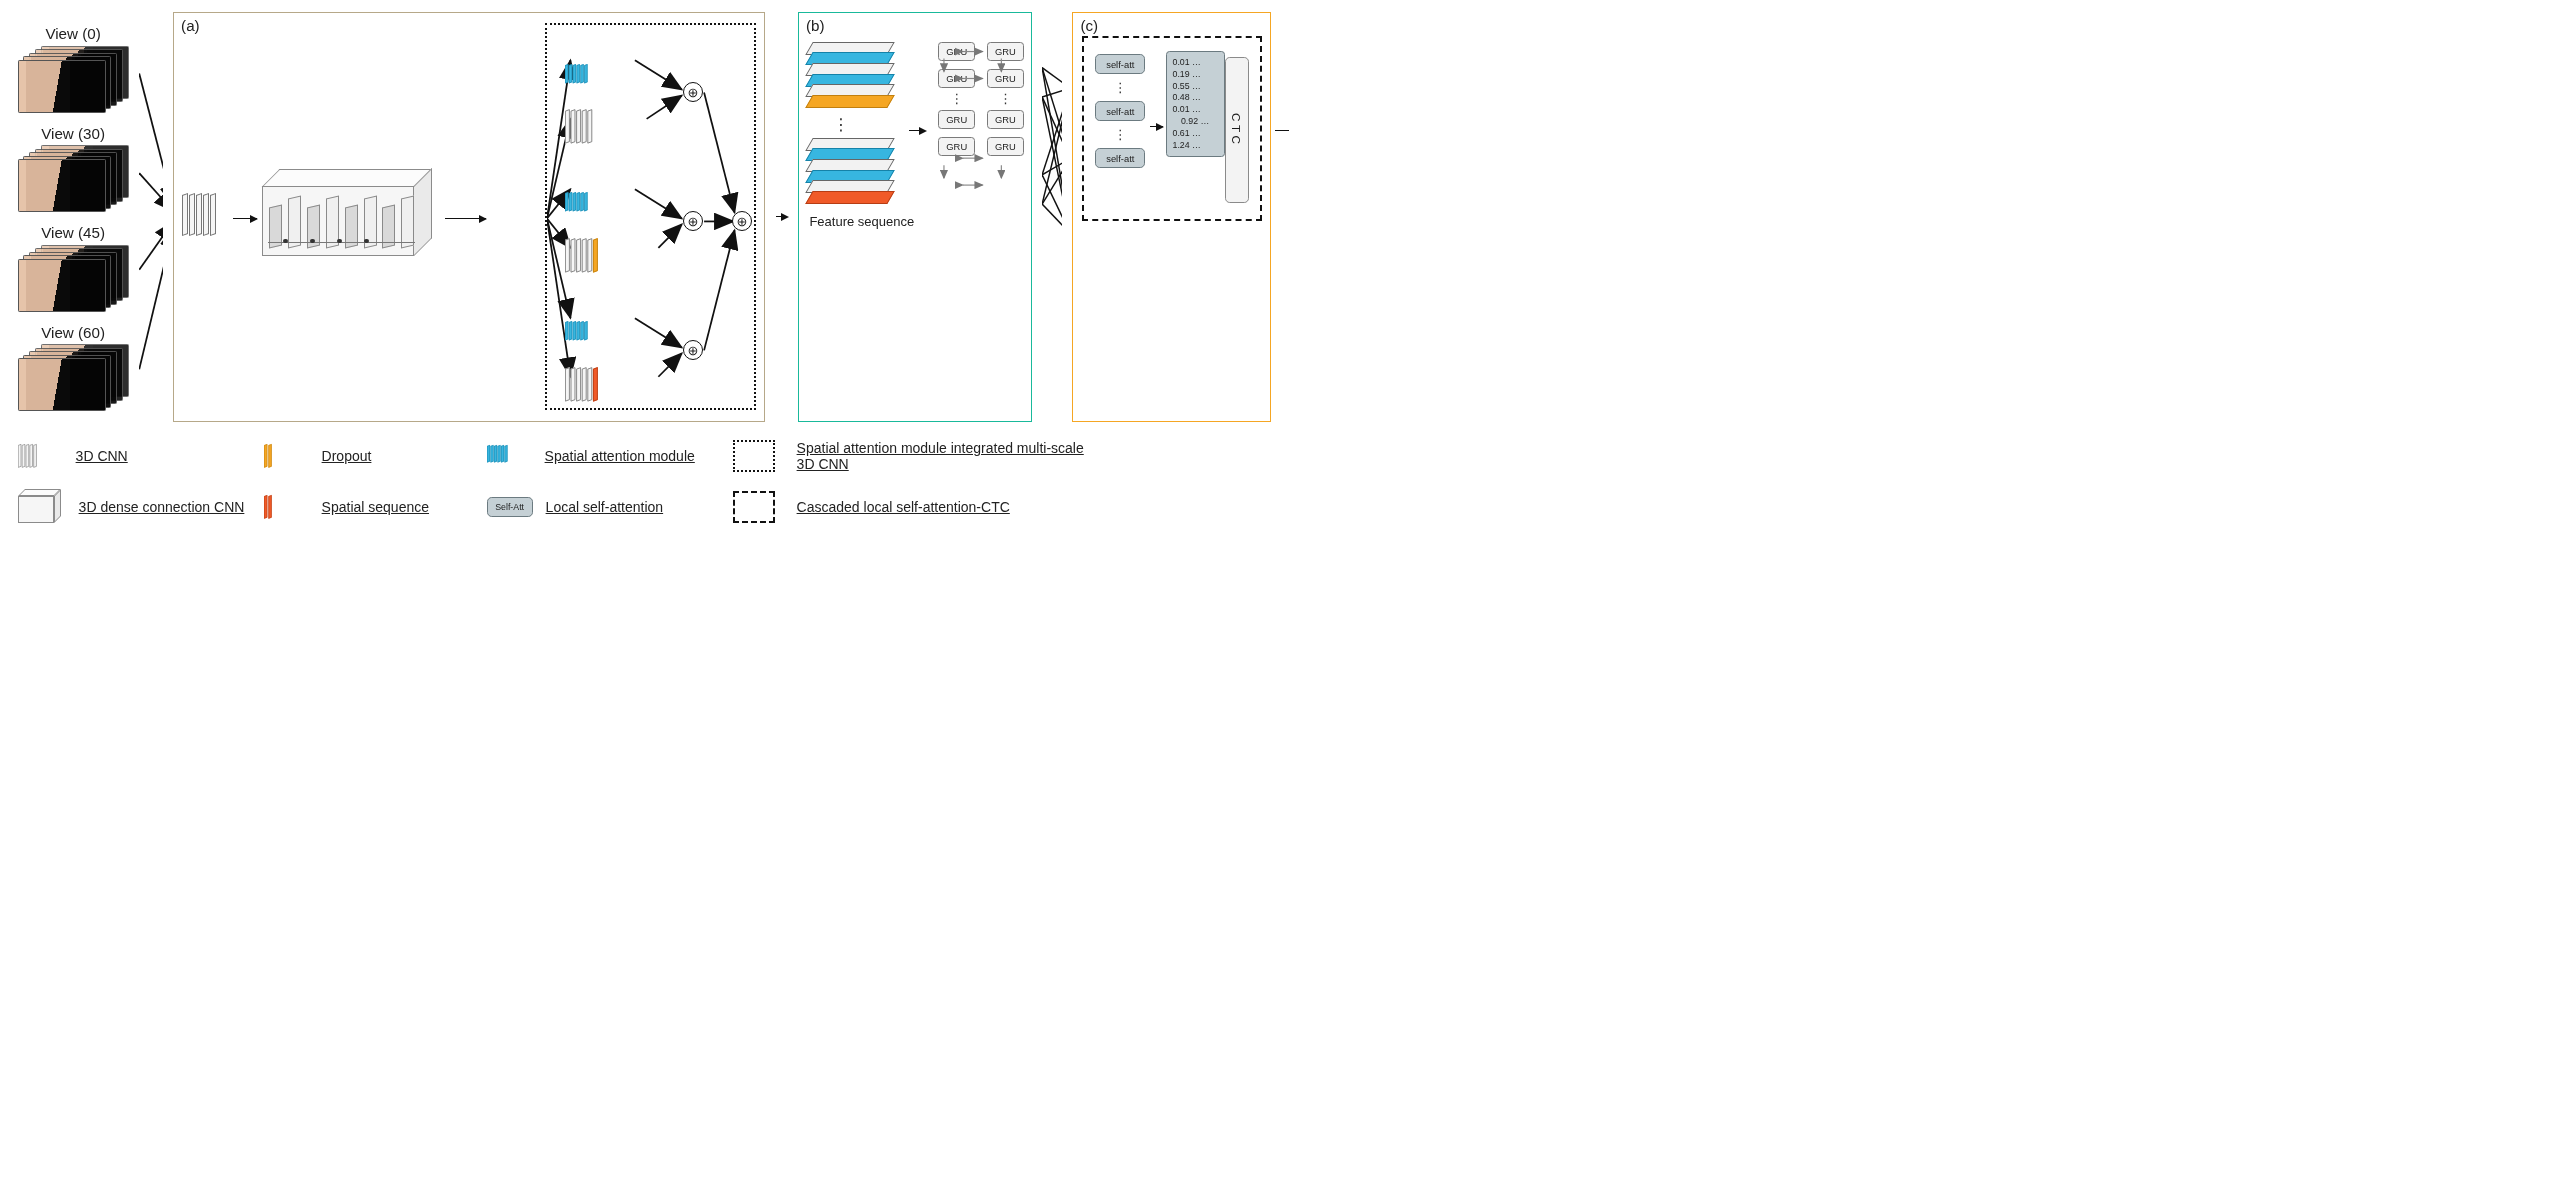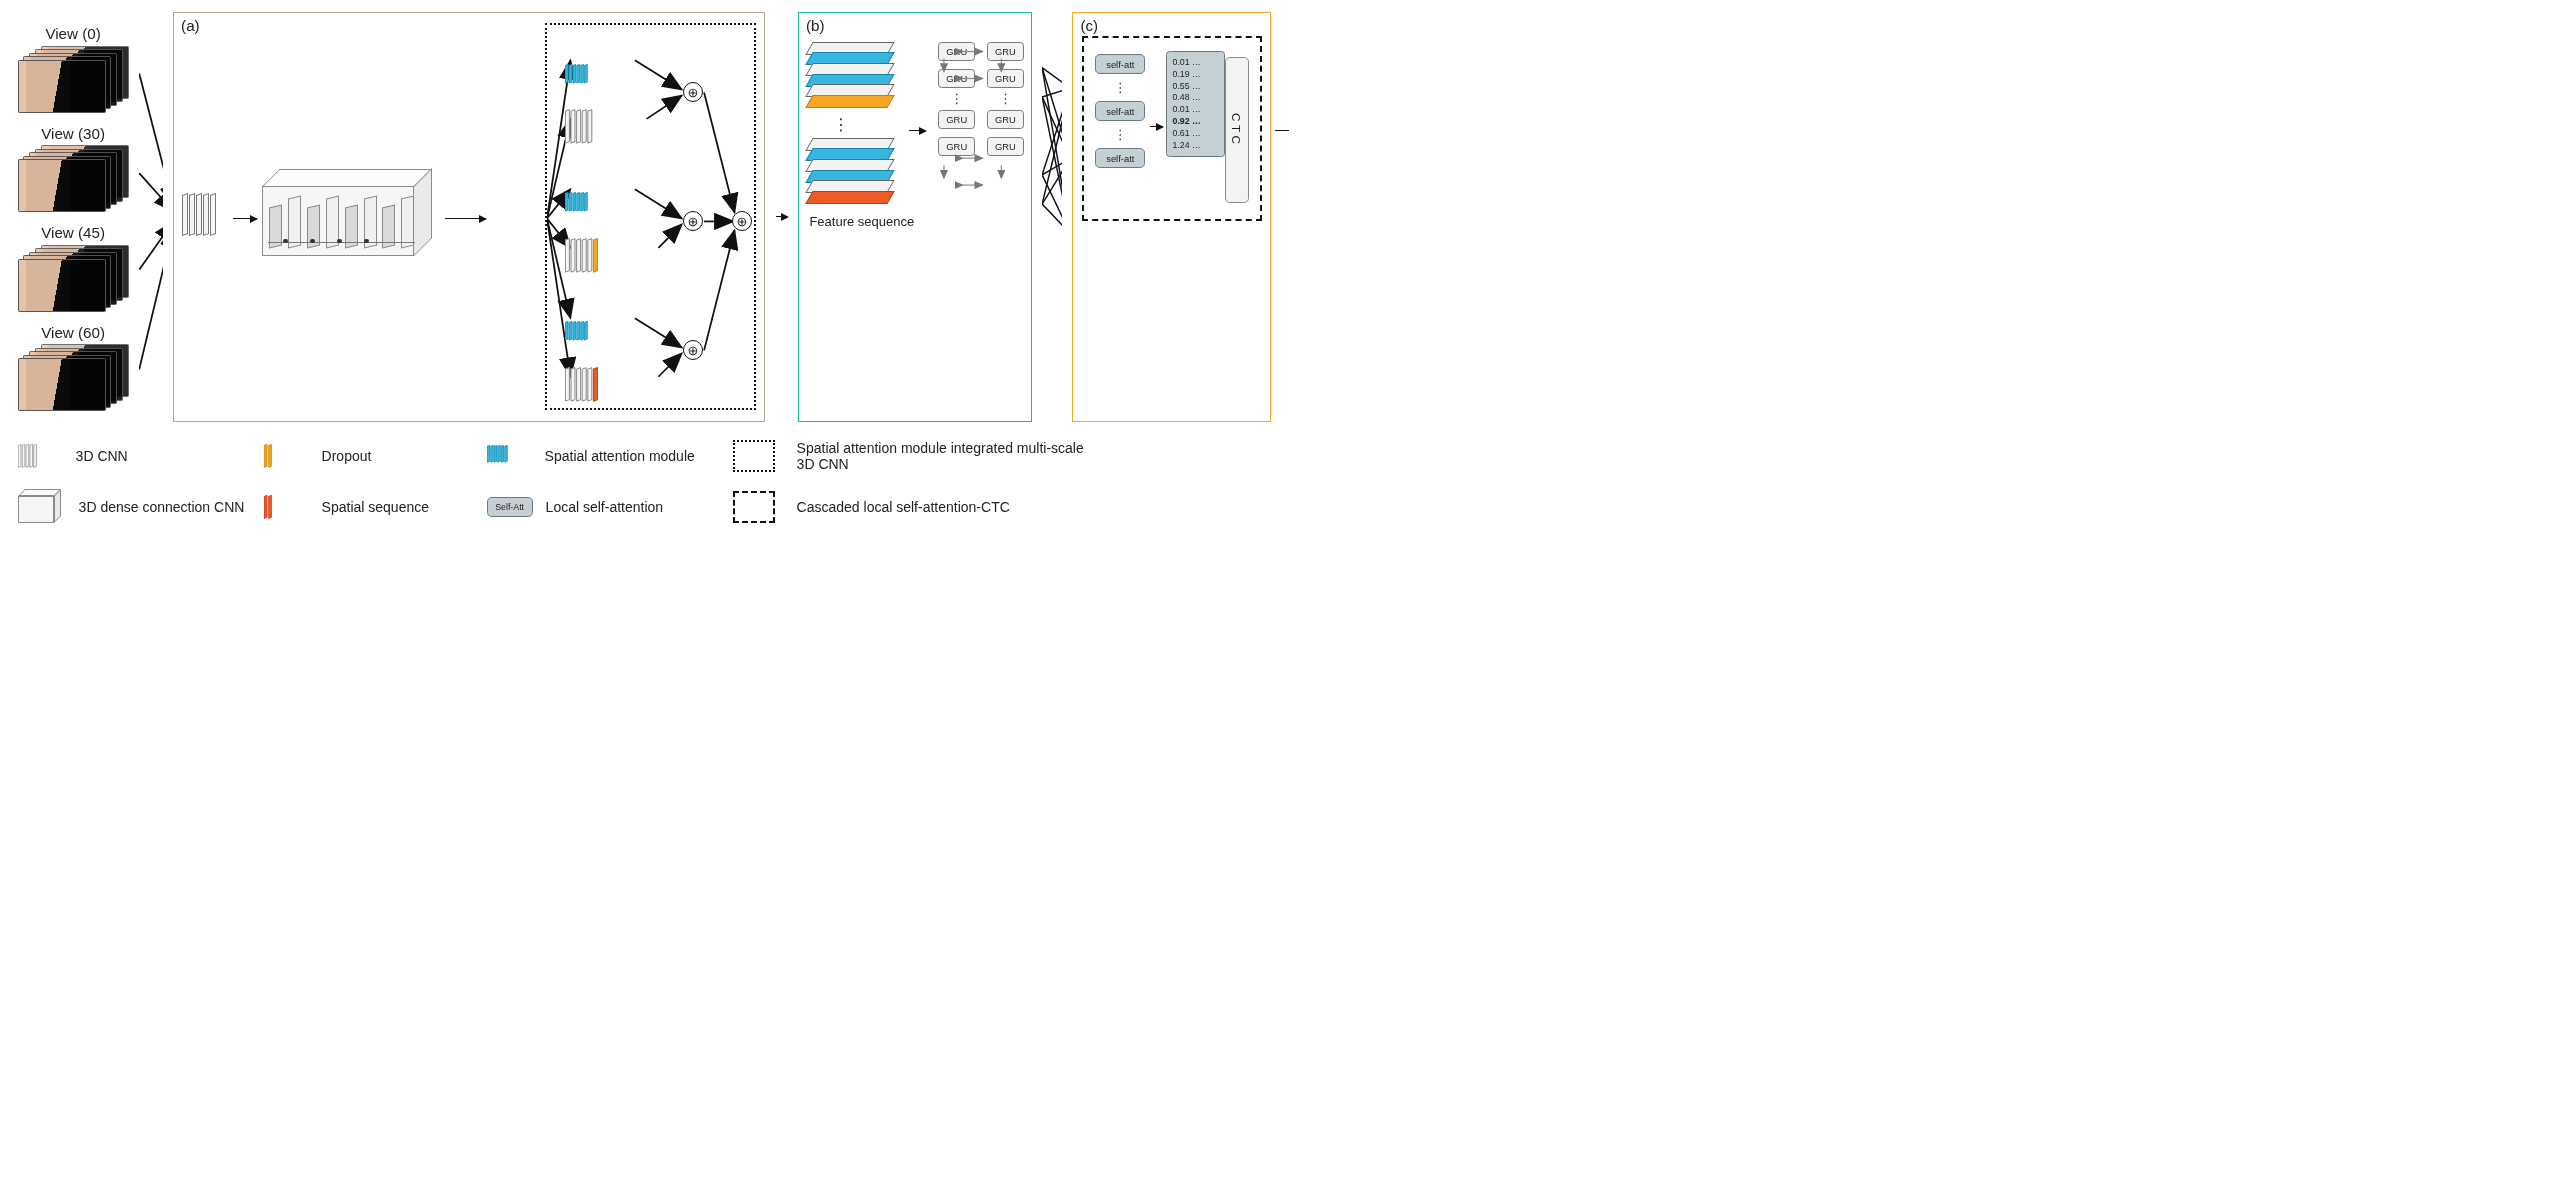--- a/index.html
+++ b/index.html
@@ -140,37 +140,37 @@
   .selfatt-col{position:absolute;left:11.7px;top:16.4px;display:flex;flex-direction:column;gap:10.5px;align-items:center;}
   .pill{
     width:50px;height:20px;border:1.2px solid #6b7a80;border-radius:4.7px;background:var(--slate);
     display:flex;align-items:center;justify-content:center;font-size:9.4px;color:#222;
   }
   .probs{
     position:absolute;left:82px;top:13px;width:59px;padding:4.7px 5.9px;
     background:var(--slate);border:1.2px solid #6b7a80;border-radius:3.5px;
     font-size:8.8px;line-height:1.35;color:#222;
   }
-  .probs .bold{font-weight:700;}
+  .probs .bold{font-weight:400;text-align:center;}
   .ctc{
     position:absolute;right:11.7px;top:19px;width:23.4px;height:146px;
     border:1.2px solid #8a8a8a;border-radius:4.7px;background:#f3f3f3;
     writing-mode:vertical-rl;text-align:center;font-size:11.7px;letter-spacing:3.5px;
     display:flex;align-items:center;justify-content:center;
   }
   .output-label{
     position:absolute;right:-37px;top:100px;
     writing-mode:vertical-rl;font-size:17.6px;letter-spacing:3.5px;
     transform:rotate(180deg);
   }
 
   
   .legend{margin-top:16.4px;display:grid;grid-template-columns:246px 223px 246px 64px 305px;row-gap:16.4px;align-items:center;}
   .legend-item{display:flex;align-items:center;gap:13px;}
-  .legend-label{font-size:14px;color:#222;}
+  .legend-label{font-size:14px;color:#222;text-decoration:underline;}
   .swatch-small{width:45px;height:35px;position:relative;}
   .swatch-cuboid{width:48px;height:35px;position:relative;}
   .swatch-dotted{width:42px;height:32px;border:2.3px dotted #111;}
   .swatch-dashed{width:42px;height:32px;border:2.9px dashed #111;}
   .swatch-pill{width:46px;height:20px;border:1.2px solid #6b7a80;border-radius:4.7px;background:var(--slate);display:flex;align-items:center;justify-content:center;font-size:8.8px;}
 </style>
 </head>
 <body>
 
 <div class="page">

